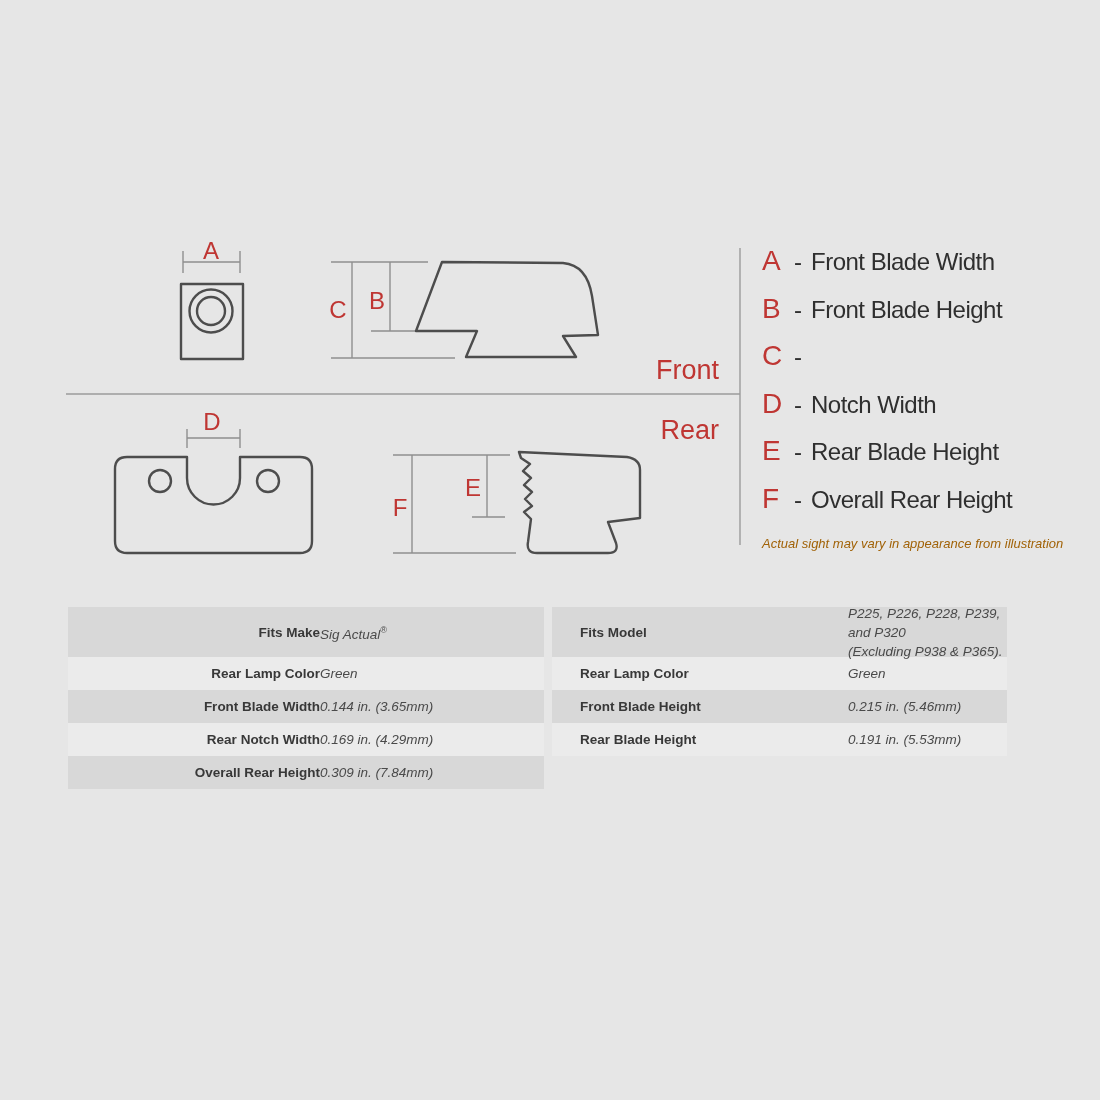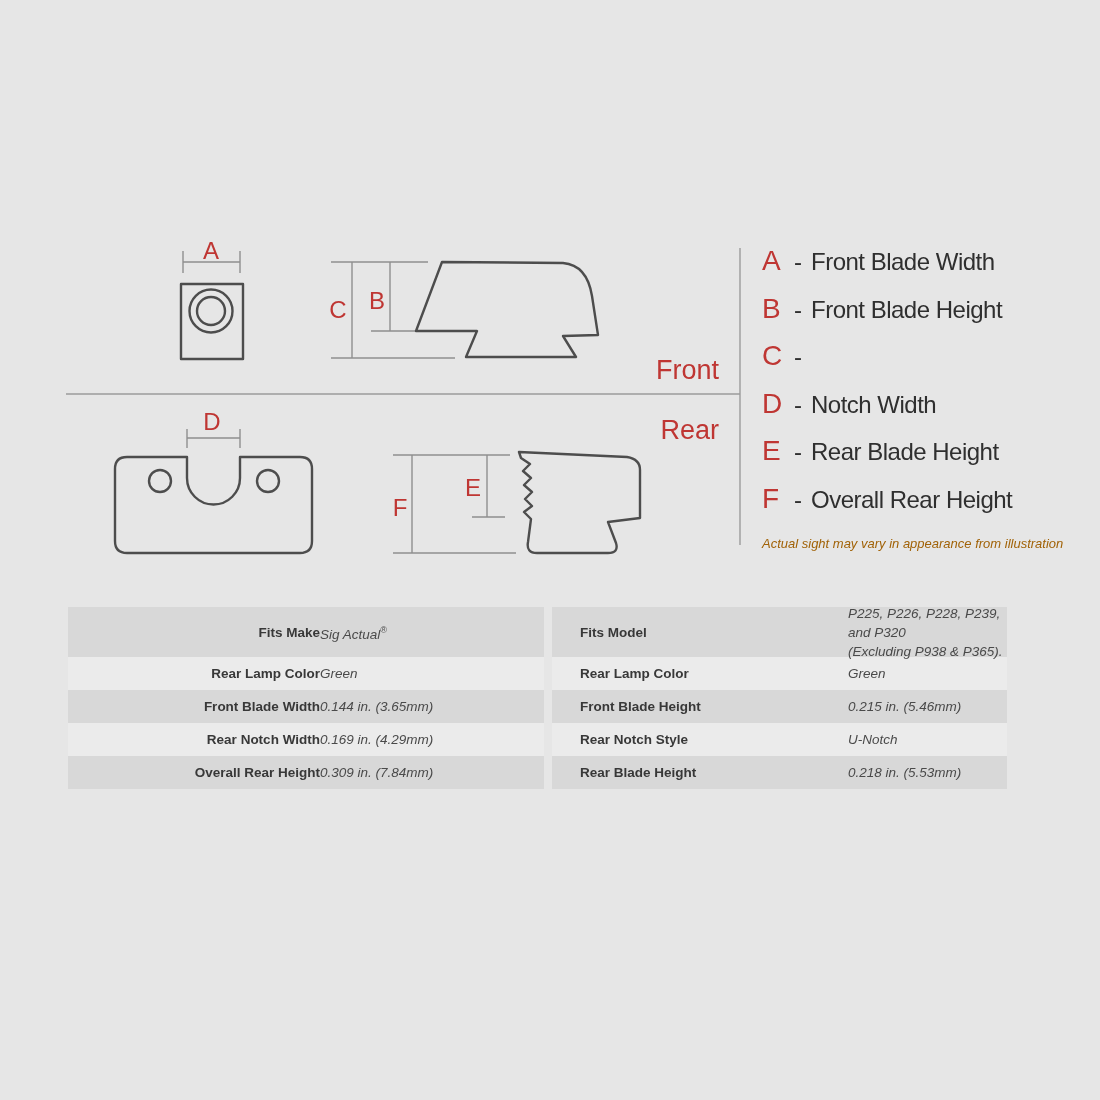--- a/index.html
+++ b/index.html
@@ -160,22 +160,18 @@
     </div>
     <div class="trow">
       <div class="tlabel">Rear Lamp Color</div>
       <div class="tvalue">Green</div>
     </div>
     <div class="trow">
       <div class="tlabel">Front Blade Height</div>
       <div class="tvalue">0.215 in. (5.46mm)</div>
     </div>
     <div class="trow">
-      <div class="tlabel">Rear Notch Style</div>
-      <div class="tvalue">U-Notch</div>
-    </div>
-    <div class="trow">
       <div class="tlabel">Rear Blade Height</div>
-      <div class="tvalue">0.218 in. (5.53mm)</div>
+      <div class="tvalue">0.191 in. (5.53mm)</div>
     </div>
   </div>
 
 </div>
 
 </body></html>

